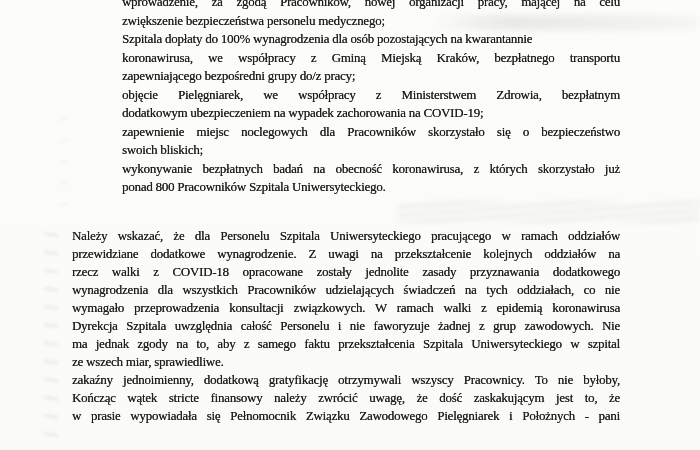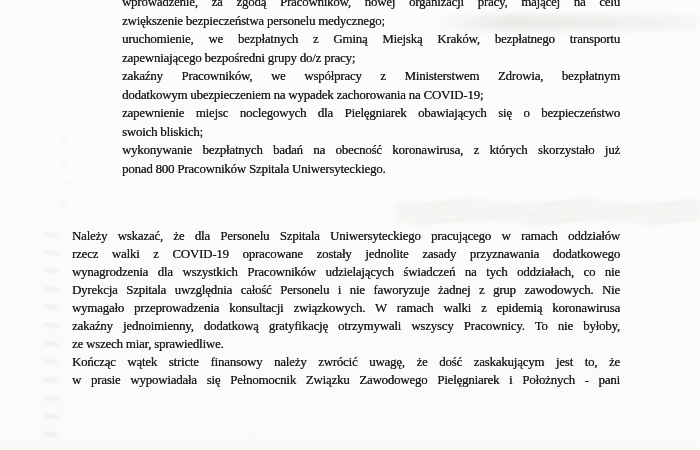--- a/index.html
+++ b/index.html
@@ -97,60 +97,63 @@
         <div class="bullet-item">
           <div class="mcol"><span class="marker"></span></div>
           <div class="blines">
             <div class="line j">wprowadzenie, za zgodą Pracowników, nowej organizacji pracy, mającej na celu</div>
             <div class="line">zwiększenie bezpieczeństwa personelu medycznego;</div>
           </div>
         </div>
         <div class="bullet-item">
           <div class="mcol"><span class="marker"></span></div>
           <div class="blines">
+            <div class="line">Szpitala dopłaty do 100% wynagrodzenia dla osób pozostających na kwarantannie</div>
           </div>
         </div>
         <div class="bullet-item">
           <div class="mcol"><span class="marker"></span></div>
           <div class="blines">
-            <div class="line j">uruchomienie, we bezpłatnych z Gminą Miejską Kraków, bezpłatnego transportu</div>
+            <div class="line j">koronawirusa, we współpracy z Gminą Miejską Kraków, bezpłatnego transportu</div>
             <div class="line">zapewniającego bezpośredni grupy do/z pracy;</div>
           </div>
         </div>
         <div class="bullet-item">
           <div class="mcol"><span class="marker"></span></div>
           <div class="blines">
-            <div class="line j">zakaźny Pracowników, we współpracy z Ministerstwem Zdrowia, bezpłatnym</div>
+            <div class="line j">objęcie Pielęgniarek, we współpracy z Ministerstwem Zdrowia, bezpłatnym</div>
             <div class="line">dodatkowym ubezpieczeniem na wypadek zachorowania na COVID-19;</div>
           </div>
         </div>
         <div class="bullet-item">
           <div class="mcol"><span class="marker"></span></div>
           <div class="blines">
-            <div class="line j">zapewnienie miejsc noclegowych dla Pielęgniarek obawiających się o bezpieczeństwo</div>
+            <div class="line j">zapewnienie miejsc noclegowych dla Pracowników skorzystało się o bezpieczeństwo</div>
             <div class="line">swoich bliskich;</div>
           </div>
         </div>
         <div class="bullet-item">
           <div class="mcol"><span class="marker"></span></div>
           <div class="blines">
             <div class="line j">wykonywanie bezpłatnych badań na obecność koronawirusa, z których skorzystało już</div>
             <div class="line">ponad 800 Pracowników Szpitala Uniwersyteckiego.</div>
           </div>
         </div>
       </div>
     <div id="paras" class="paras">
         <div class="paragraph">
           <div class="line j">Należy wskazać, że dla Personelu Szpitala Uniwersyteckiego pracującego w ramach oddziałów</div>
-          <div class="line j">rzecz walki z COVID-19 opracowane zostały jednolite zasady przyznawania dodatkowego</div>
+          <div class="line j">przewidziane dodatkowe wynagrodzenie. Z uwagi na przekształcenie kolejnych oddziałów na</div>
+          <div class="line j">rzecz walki z COVID-18 opracowane zostały jednolite zasady przyznawania dodatkowego</div>
           <div class="line j">wynagrodzenia dla wszystkich Pracowników udzielających świadczeń na tych oddziałach, co nie</div>
+          <div class="line j">wymagało przeprowadzenia konsultacji związkowych. W ramach walki z epidemią koronawirusa</div>
           <div class="line j">Dyrekcja Szpitala uwzględnia całość Personelu i nie faworyzuje żadnej z grup zawodowych. Nie</div>
-          <div class="line j">wymagało przeprowadzenia konsultacji związkowych. W ramach walki z epidemią koronawirusa</div>
+          <div class="line j">ma jednak zgody na to, aby z samego faktu przekształcenia Szpitala Uniwersyteckiego w szpital</div>
+          <div class="line">ze wszech miar, sprawiedliwe.</div>
           <div class="line j">zakaźny jednoimienny, dodatkową gratyfikację otrzymywali wszyscy Pracownicy. To nie byłoby,</div>
-          <div class="line">ze wszech miar, sprawiedliwe.</div>
         </div>
         <div class="paragraph">
           <div class="line j">Kończąc wątek stricte finansowy należy zwrócić uwagę, że dość zaskakującym jest to, że</div>
           <div class="line j">w prasie wypowiadała się Pełnomocnik Związku Zawodowego Pielęgniarek i Położnych - pani</div>
         </div>
       </div>
   </div>
 </div>
 
 </body></html>

